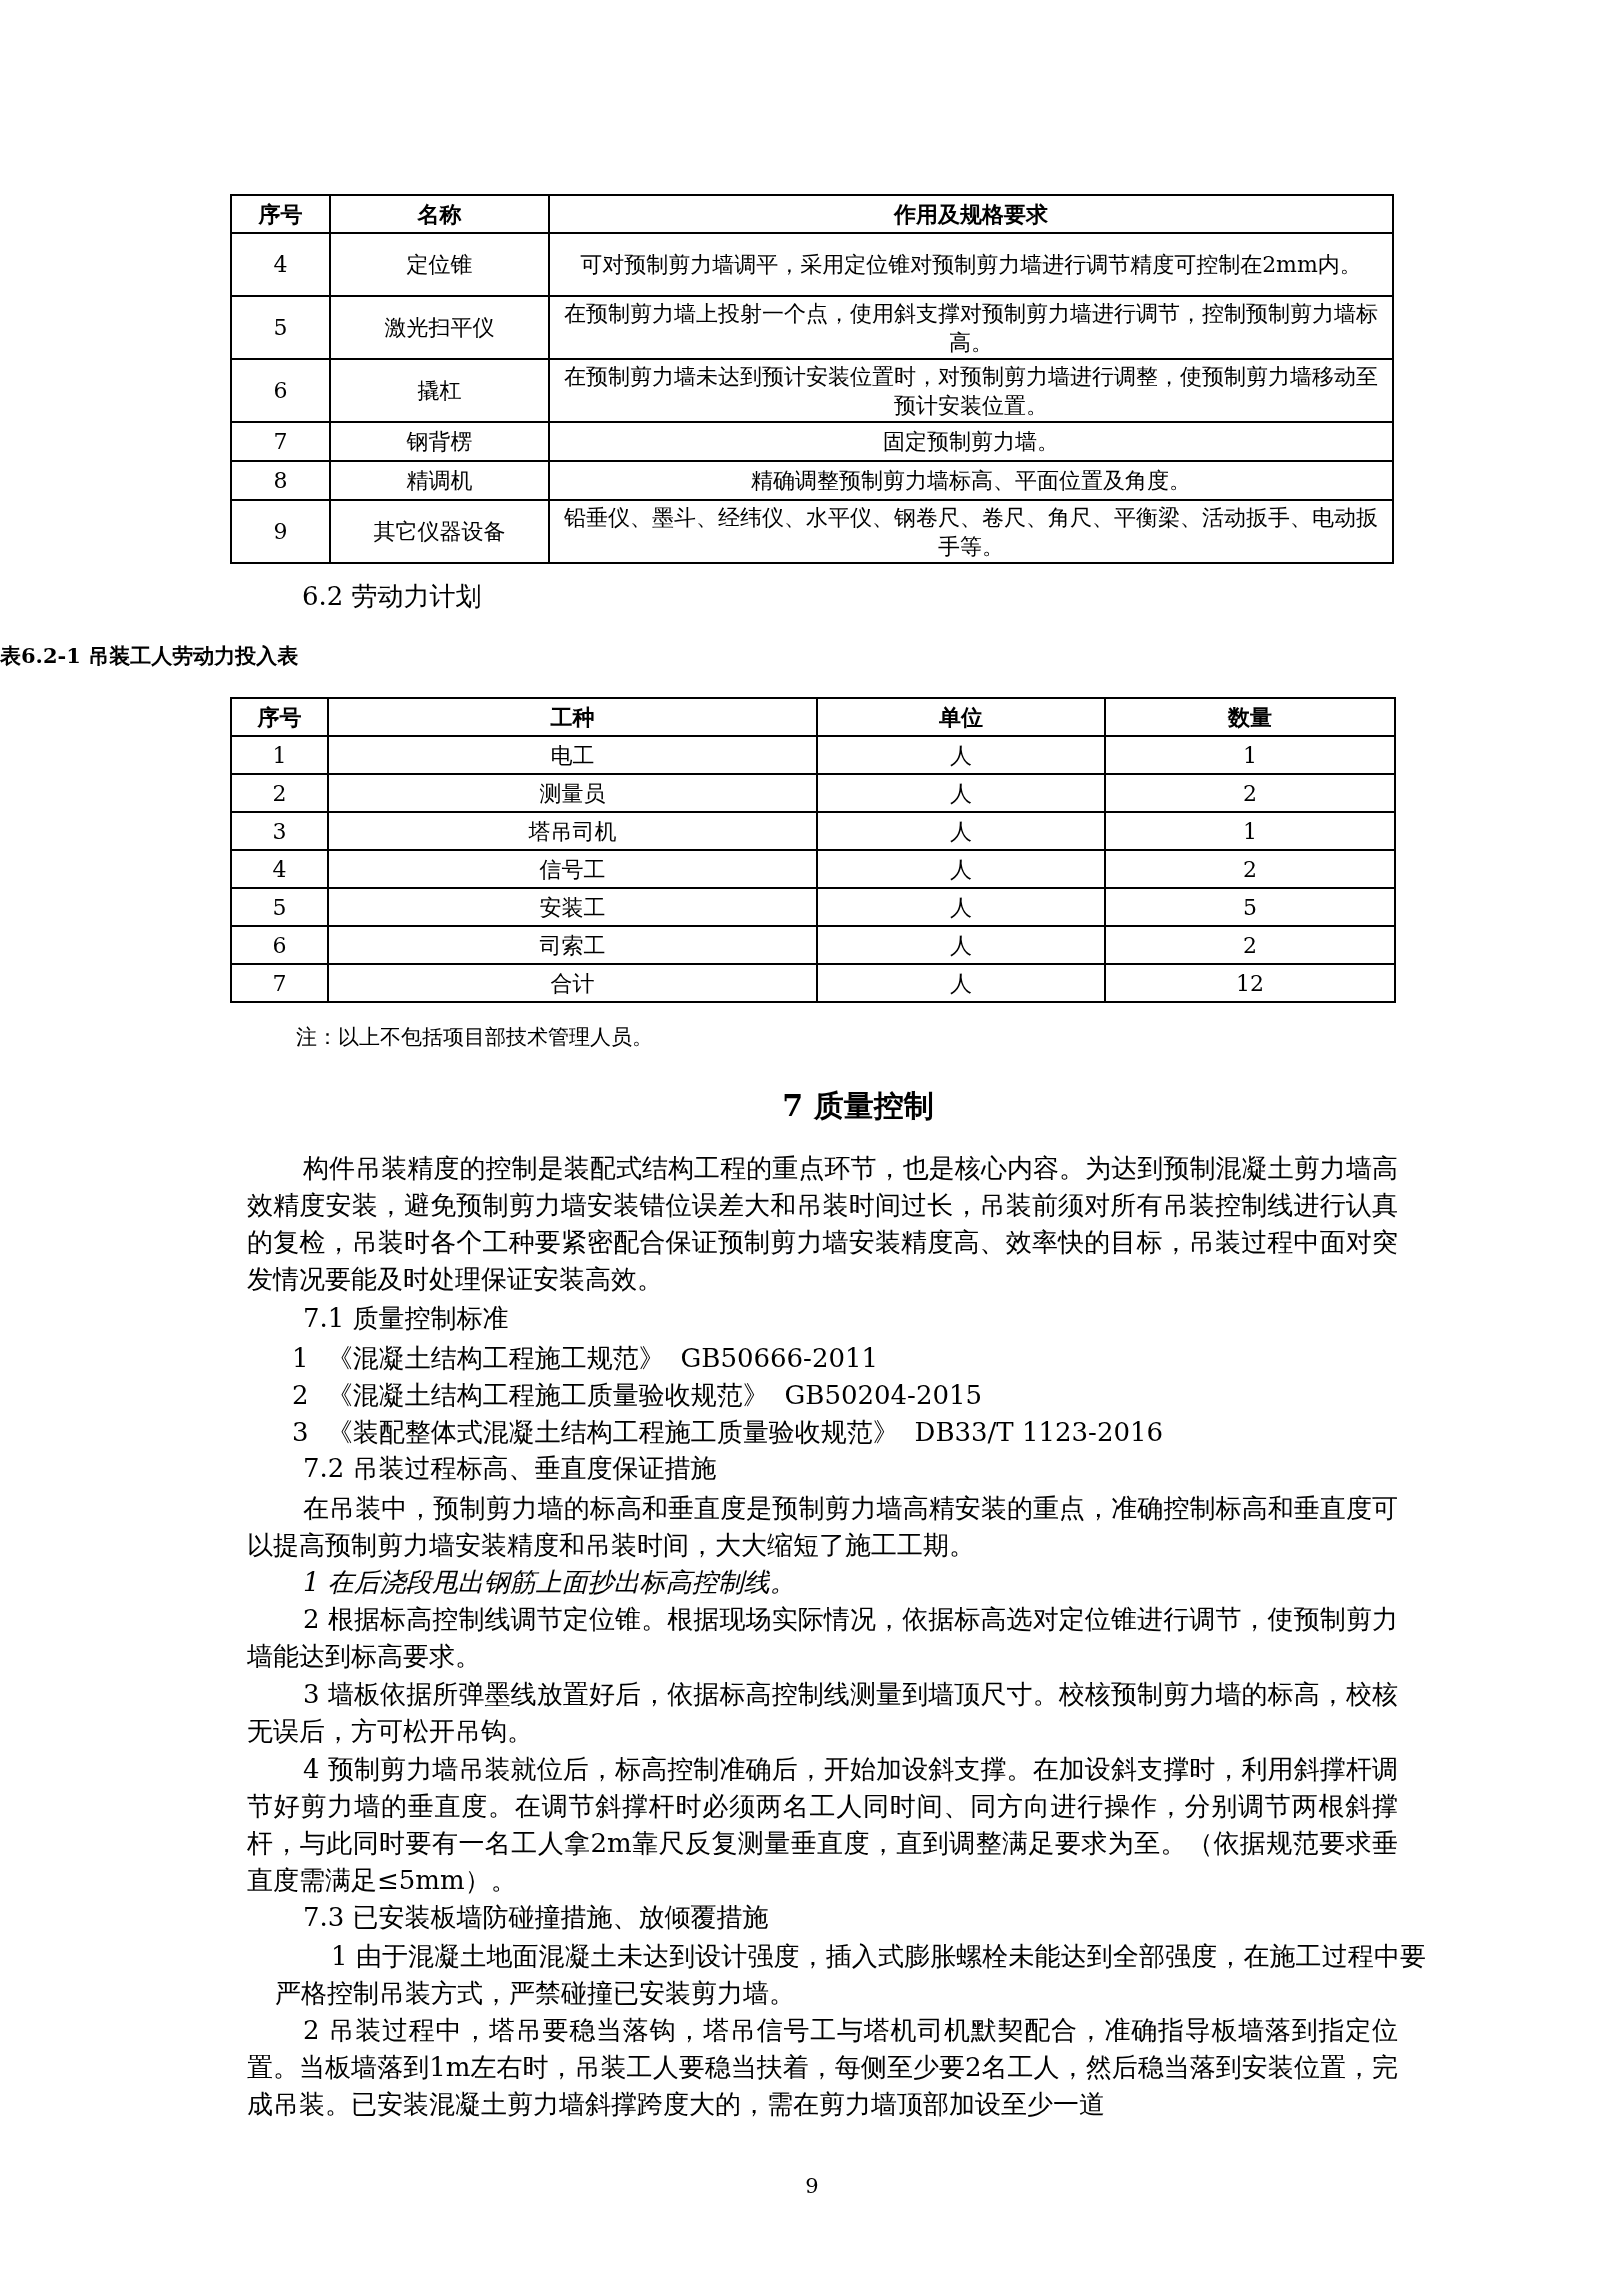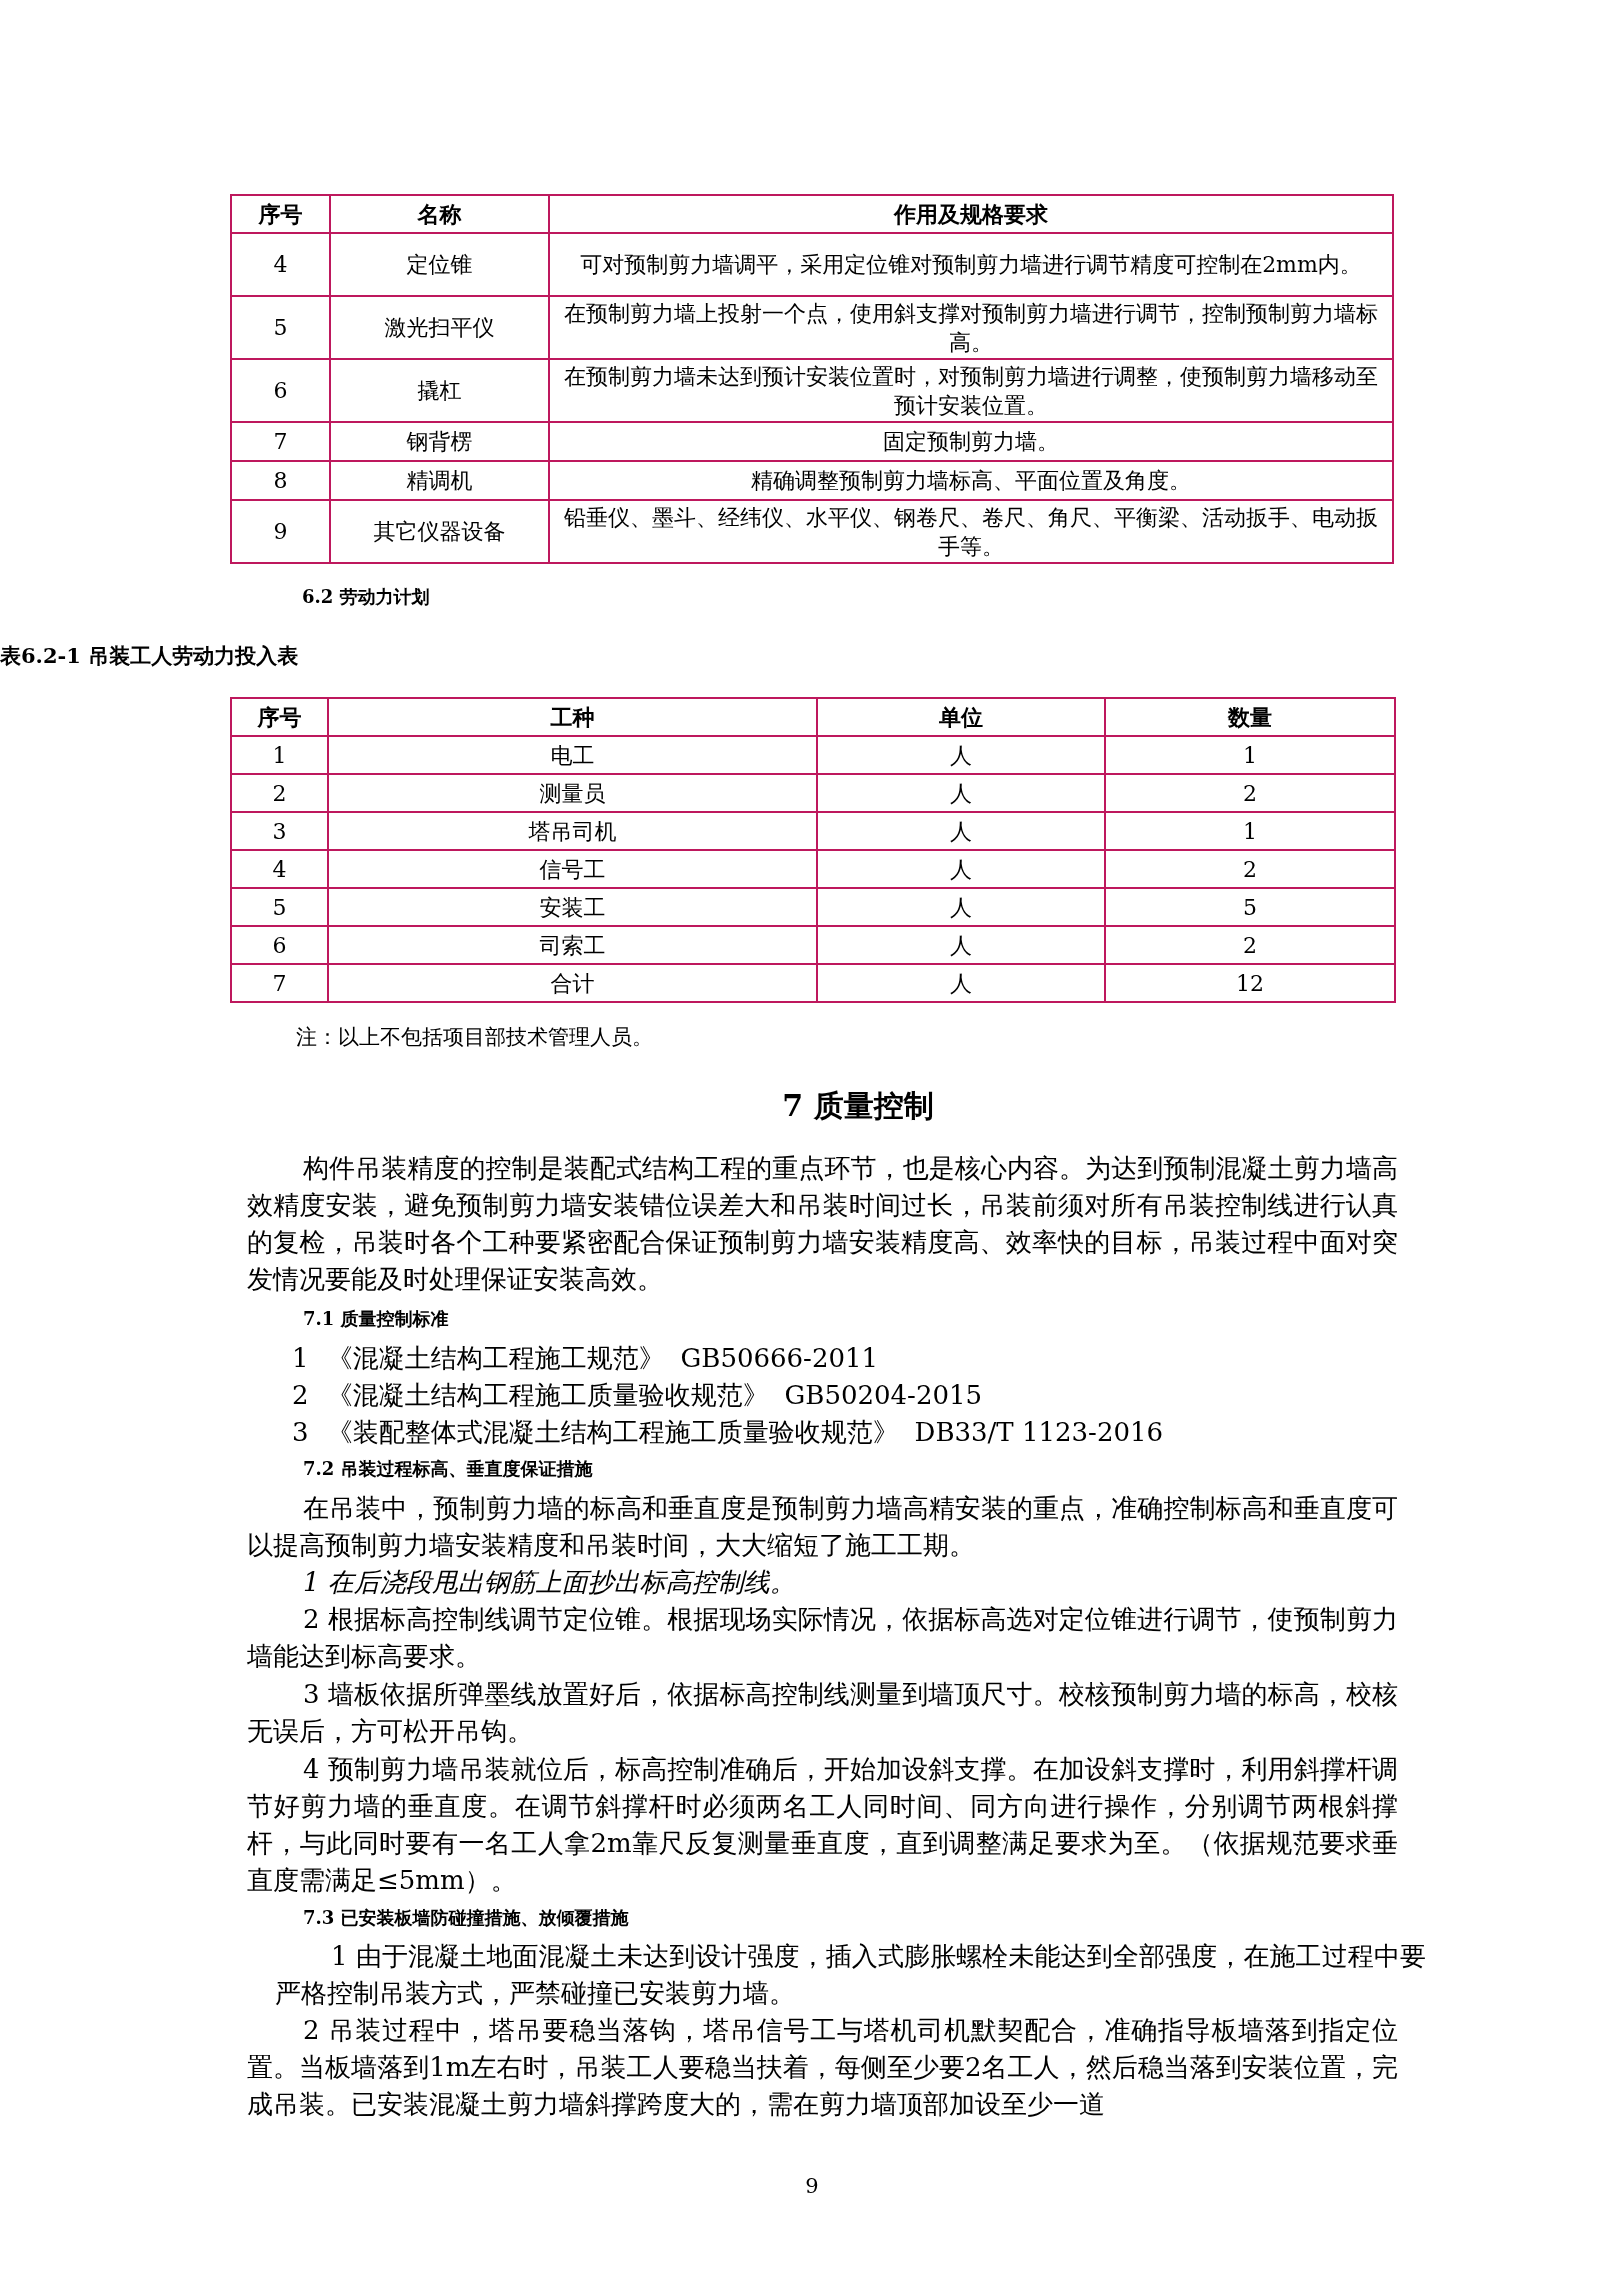--- a/index.html
+++ b/index.html
@@ -8,40 +8,40 @@
     font-family: "DejaVu Serif", "Liberation Serif", serif;
     color: #000;
   }
   .page { position: absolute; left: 0; top: 0; width: 1624px; height: 2295px; }
 
   table.grid {
     position: absolute; border-collapse: collapse; table-layout: fixed;
     font-size: 22px; line-height: 29px;
   }
   table.grid td, table.grid th {
-    border: 2px solid #be185d; text-align: center; vertical-align: middle;
+    border: 2px solid #000000; text-align: center; vertical-align: middle;
     padding: 0 6.5px; font-weight: normal;
   }
   table.grid th { font-weight: bold; }
 
   #equip-table { left: 230px; top: 194px; width: 1164px; }
   #equip-table .c1 { width: 99px; }
   #equip-table .c2 { width: 219px; }
   #equip-table tr.h th { height: 36px; }
   #equip-table tr.r2 td { height: 61px; }
   #equip-table tr.r1 td { height: 37px; }
 
   #labor-table { left: 230px; top: 697px; width: 1166px; }
   #labor-table .c1 { width: 97px; }
   #labor-table .c2 { width: 489px; }
   #labor-table .c3 { width: 288px; }
   #labor-table tr th, #labor-table tr td { height: 36px; }
 
   .heading2 {
-    position: absolute; font-weight: bold; font-size: 18px; line-height: 33px;
+    position: absolute; font-weight: normal; font-size: 26px; line-height: 33px;
     white-space: nowrap;
   }
   .caption {
     position: absolute; left: 0; width: 1624px; text-align: left;
     font-weight: bold; font-size: 21px; line-height: 29px;
   }
   .chapter {
     position: absolute; left: 0; width: 1624px; text-align: center;
     font-weight: bold; font-size: 30px; line-height: 39px;
   }

